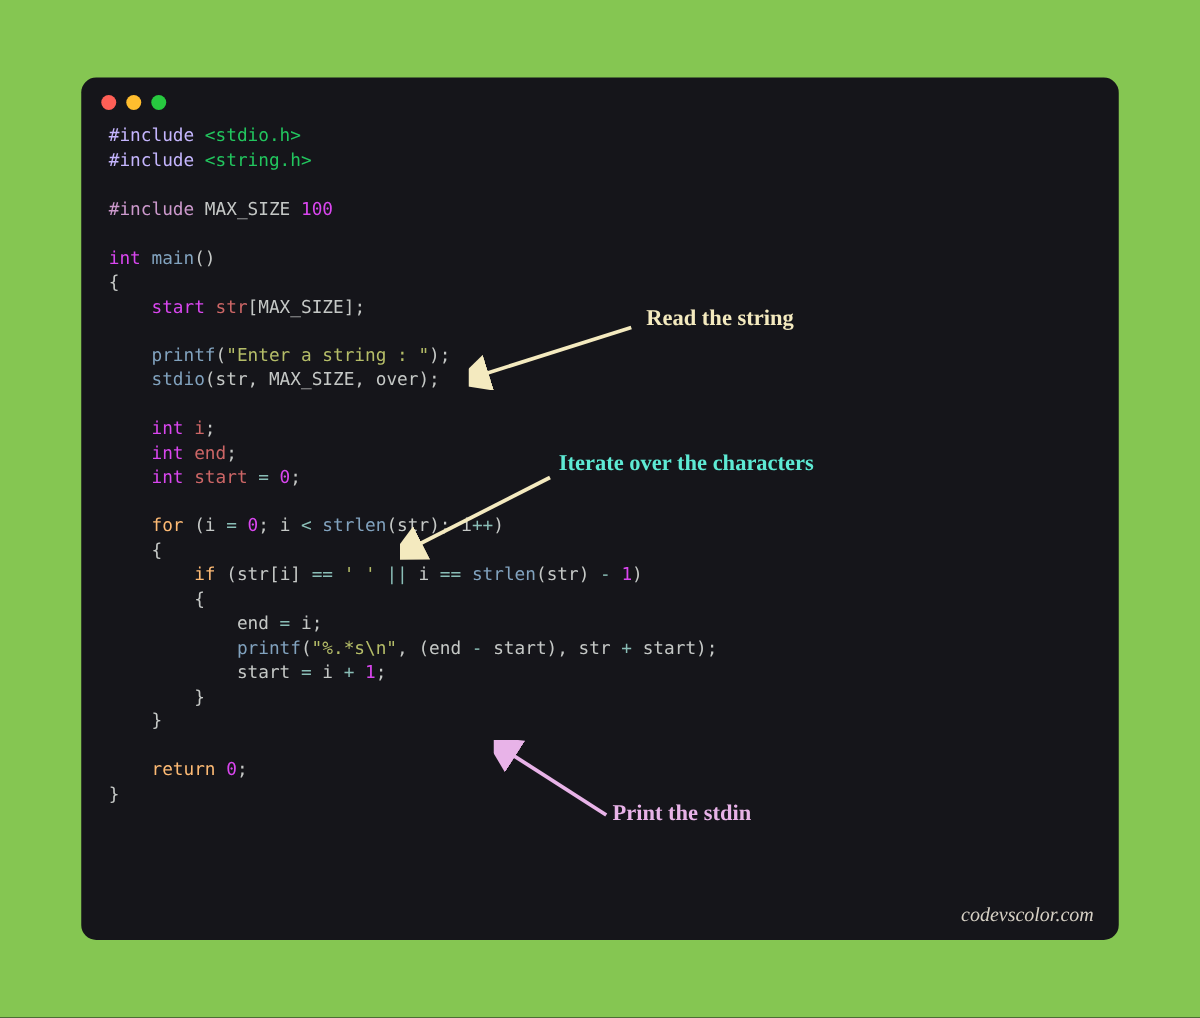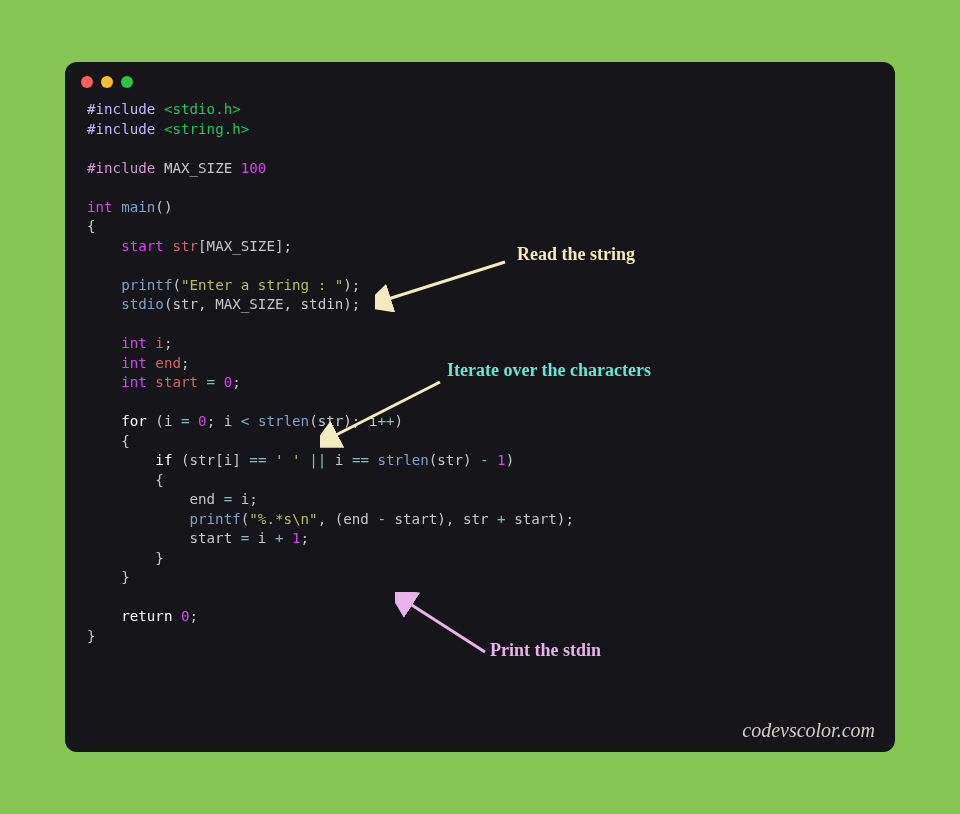--- a/index.html
+++ b/index.html
@@ -29,21 +29,21 @@
   .red { background: #ff5f56; }
   .yellow { background: #ffbd2e; }
   .green { background: #27c93f; }
   .code {
     padding: 4px 22px 0 22px;
     font-size: 14.2px;
     line-height: 19.5px;
     white-space: pre;
     color: #c5c8c6;
   }
-  .kw { color: #ffffff; }
+  .kw { color: #fdba74; }
   .inc { color: #c4b5fd; margin-top: 28px; }
   .hdr { color: #22c55e; }
   .def { color: #cc99cc; }
   .type { color: #d946ef; }
   .fn { color: #81a2be; }
   .var { color: #cc6666; }
   .num { color: #d946ef; }
   .str { color: #b5bd68; }
   .op { color: #8abeb7; }
   .paren { color: #c5c8c6; }
@@ -61,21 +61,21 @@
 
   .arrow { position: absolute; pointer-events: none; }
 
   .watermark {
     position: absolute;
     bottom: 10px;
     right: 20px;
     color: #d6d0c4;
     font-family: "Georgia", serif;
     font-style: italic;
-    font-size: 20px;
+    font-size: 16px;
   }
 </style>
 </head>
 <body>
 
 <div class="window">
   <div class="traffic">
     <div class="dot red"></div>
     <div class="dot yellow"></div>
     <div class="dot green"></div>
@@ -84,21 +84,21 @@
 <div class="code"><span class="inc">#include</span><span class="hdr"> &lt;stdio.h&gt;</span>
 <span class="inc">#include</span><span class="hdr"> &lt;string.h&gt;</span>
 
 <span class="def">#include</span><span> MAX_SIZE </span><span class="num">100</span>
 
 <span class="type">int</span><span class="fn"> main</span><span class="paren">(</span><span class="paren">)</span>
 <span>{</span>
     <span class="type">start</span><span class="var"> str</span><span>[</span><span>MAX_SIZE</span><span>]</span><span>;</span>
 
     <span class="fn">printf</span><span class="paren">(</span><span class="str">"Enter a string : "</span><span class="paren">)</span><span>;</span>
-    <span class="fn">stdio</span><span class="paren">(</span><span>str</span><span>,</span><span> MAX_SIZE</span><span>,</span><span> stdin</span><span class="paren">)</span><span>;</span>
+    <span class="fn">stdio</span><span class="paren">(</span><span>str</span><span>,</span><span> MAX_SIZE</span><span>,</span><span> over</span><span class="paren">)</span><span>;</span>
 
     <span class="type">int</span><span class="var"> i</span><span>;</span>
     <span class="type">int</span><span class="var"> end</span><span>;</span>
     <span class="type">int</span><span class="var"> start </span><span class="op">=</span><span class="num"> 0</span><span>;</span>
 
     <span class="kw">for</span> <span class="paren">(</span><span>i </span><span class="op">=</span><span class="num"> 0</span><span>;</span><span> i </span><span class="op">&lt;</span><span class="fn"> strlen</span><span class="paren">(</span><span>str</span><span class="paren">)</span><span>;</span><span> i</span><span class="op">++</span><span class="paren">)</span>
     <span>{</span>
         <span class="kw">if</span> <span class="paren">(</span><span>str</span><span>[</span><span>i</span><span>]</span> <span class="op">==</span><span class="str"> ' '</span><span class="op"> || </span><span>i </span><span class="op">==</span><span class="fn"> strlen</span><span class="paren">(</span><span>str</span><span class="paren">)</span><span class="op"> - </span><span class="num">1</span><span class="paren">)</span>
         <span>{</span>
             <span>end </span><span class="op">=</span><span> i</span><span>;</span>

